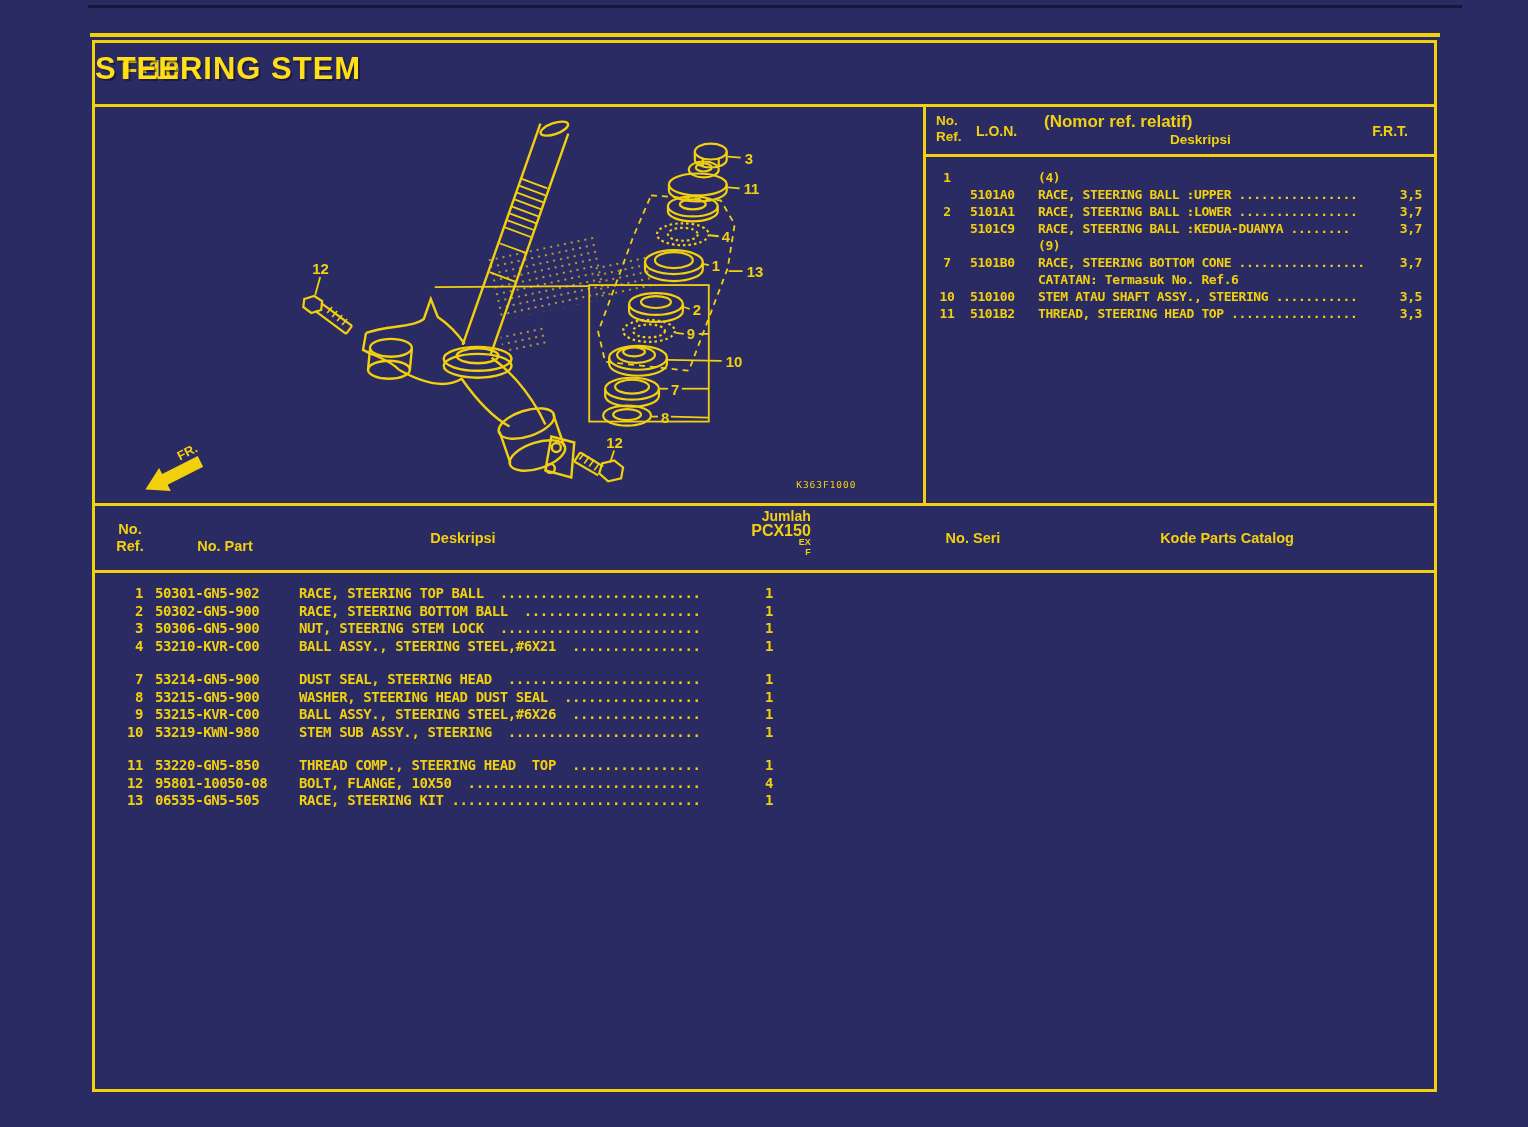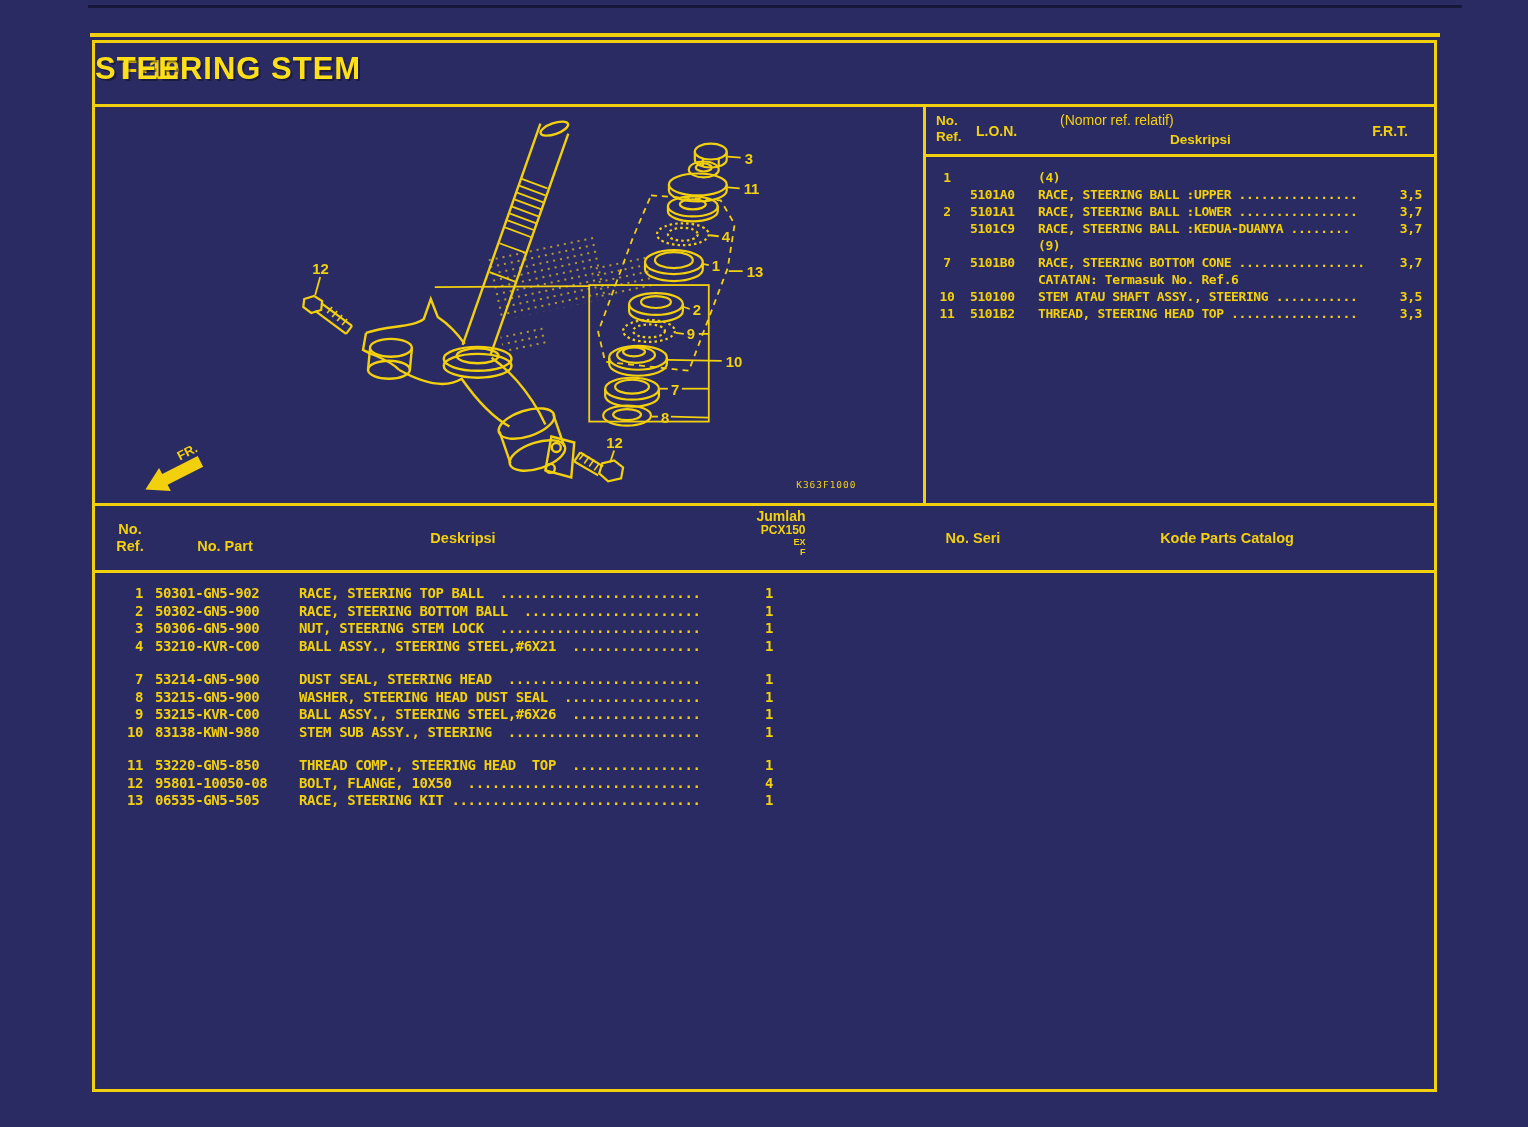--- a/index.html
+++ b/index.html
@@ -29,41 +29,41 @@
     text-shadow:2px 2px 0 rgba(10,10,20,.45);
   }
   
   .upper{position:absolute;left:0;top:64px;width:100%;height:396px;}
   .diagram-panel{position:absolute;left:0;top:0;width:828px;height:396px;border-right:3px solid var(--yellow);box-sizing:content-box;}
   .diagram-panel svg{display:block;}
   .lon-panel{position:absolute;left:831px;top:0;right:0;height:396px;font-weight:bold;}
   .lon-head{position:absolute;left:0;top:0;right:0;height:50px;border-bottom:3px solid var(--yellow);box-sizing:border-box;}
   .lon-head .noref{position:absolute;left:10px;top:6px;font-size:13.5px;line-height:16px;}
   .lon-head .lon{position:absolute;left:50px;top:16px;font-size:14px;}
-  .lon-head .note{position:absolute;left:134px;top:5px;font-size:14px;font-weight:normal;}
+  .lon-head .note{position:absolute;left:118px;top:5px;font-size:17px;font-weight:bold;}
   .lon-head .desk{position:absolute;left:244px;top:25px;font-size:13.5px;}
   .lon-head .frt{position:absolute;right:26px;top:16px;font-size:14px;}
   .lon-rows{position:absolute;left:0;top:50px;right:0;bottom:0;padding-top:12px;
     font-family:"DejaVu Sans Mono", monospace;font-size:13px;letter-spacing:-.4px;}
   .lrow{display:flex;height:17px;line-height:17px;white-space:pre;overflow:hidden;padding-left:6px;padding-right:12px;}
   .l-ref{width:30px;text-align:center;flex:none;}
   .l-lon{width:56px;margin-left:8px;flex:none;}
   .l-desc{flex:1;margin-left:12px;overflow:hidden;}
   .l-frt{width:34px;text-align:right;flex:none;}
   
   .parts-head{position:absolute;left:0;top:460px;width:100%;height:70px;
     border-top:3px solid var(--yellow);border-bottom:3px solid var(--yellow);box-sizing:border-box;font-weight:bold;}
   .ph{position:absolute;transform:translateX(-50%);font-size:14.5px;white-space:nowrap;}
   .ph-stack{text-align:right;line-height:15px;}
   .ph-noref{left:35px;top:15px;line-height:17px;text-align:center;}
   .ph-part{left:130px;top:32px;}
   .ph-desc{left:368px;top:24px;}
   .ph-qty{left:686px;top:3px;}
   .ph-qty .q1{font-size:14px;line-height:15px;}
-  .ph-qty .q2{font-size:12px;line-height:13px;}
+  .ph-qty .q2{font-size:16px;line-height:13px;}
   .ph-qty .q3{font-size:9px;line-height:10px;}
   .ph-qty .q4{font-size:9px;line-height:10px;}
   .ph-seri{left:878px;top:24px;}
   .ph-kode{left:1132px;top:24px;}
   
   .parts-body{position:absolute;left:0;top:530px;right:0;bottom:0;padding-top:12px;
     font-family:"DejaVu Sans Mono", monospace;font-weight:bold;font-size:14px;letter-spacing:-.4px;}
   .pgroup{margin-bottom:16px;}
   .prow{display:flex;height:17.5px;line-height:17.5px;white-space:pre;overflow:hidden;}
   .p-ref{width:48px;text-align:right;flex:none;}
@@ -327,21 +327,21 @@
       <div class="pgroup">
         <div class="prow"><span class="p-ref">1</span><span class="p-part">50301-GN5-902</span><span class="p-desc">RACE, STEERING TOP BALL  .........................</span><span class="p-qty">1</span></div>
         <div class="prow"><span class="p-ref">2</span><span class="p-part">50302-GN5-900</span><span class="p-desc">RACE, STEERING BOTTOM BALL  ......................</span><span class="p-qty">1</span></div>
         <div class="prow"><span class="p-ref">3</span><span class="p-part">50306-GN5-900</span><span class="p-desc">NUT, STEERING STEM LOCK  .........................</span><span class="p-qty">1</span></div>
         <div class="prow"><span class="p-ref">4</span><span class="p-part">53210-KVR-C00</span><span class="p-desc">BALL ASSY., STEERING STEEL,#6X21  ................</span><span class="p-qty">1</span></div>
       </div>
       <div class="pgroup">
         <div class="prow"><span class="p-ref">7</span><span class="p-part">53214-GN5-900</span><span class="p-desc">DUST SEAL, STEERING HEAD  ........................</span><span class="p-qty">1</span></div>
         <div class="prow"><span class="p-ref">8</span><span class="p-part">53215-GN5-900</span><span class="p-desc">WASHER, STEERING HEAD DUST SEAL  .................</span><span class="p-qty">1</span></div>
         <div class="prow"><span class="p-ref">9</span><span class="p-part">53215-KVR-C00</span><span class="p-desc">BALL ASSY., STEERING STEEL,#6X26  ................</span><span class="p-qty">1</span></div>
-        <div class="prow"><span class="p-ref">10</span><span class="p-part">83138-KWN-980</span><span class="p-desc">STEM SUB ASSY., STEERING  ........................</span><span class="p-qty">1</span></div>
+        <div class="prow"><span class="p-ref">10</span><span class="p-part">53219-KWN-980</span><span class="p-desc">STEM SUB ASSY., STEERING  ........................</span><span class="p-qty">1</span></div>
       </div>
       <div class="pgroup">
         <div class="prow"><span class="p-ref">11</span><span class="p-part">53220-GN5-850</span><span class="p-desc">THREAD COMP., STEERING HEAD  TOP  ................</span><span class="p-qty">1</span></div>
         <div class="prow"><span class="p-ref">12</span><span class="p-part">95801-10050-08</span><span class="p-desc">BOLT, FLANGE, 10X50  .............................</span><span class="p-qty">4</span></div>
         <div class="prow"><span class="p-ref">13</span><span class="p-part">06535-GN5-505</span><span class="p-desc">RACE, STEERING KIT ...............................</span><span class="p-qty">1</span></div>
       </div>
     </div>
 
 </div>
 

